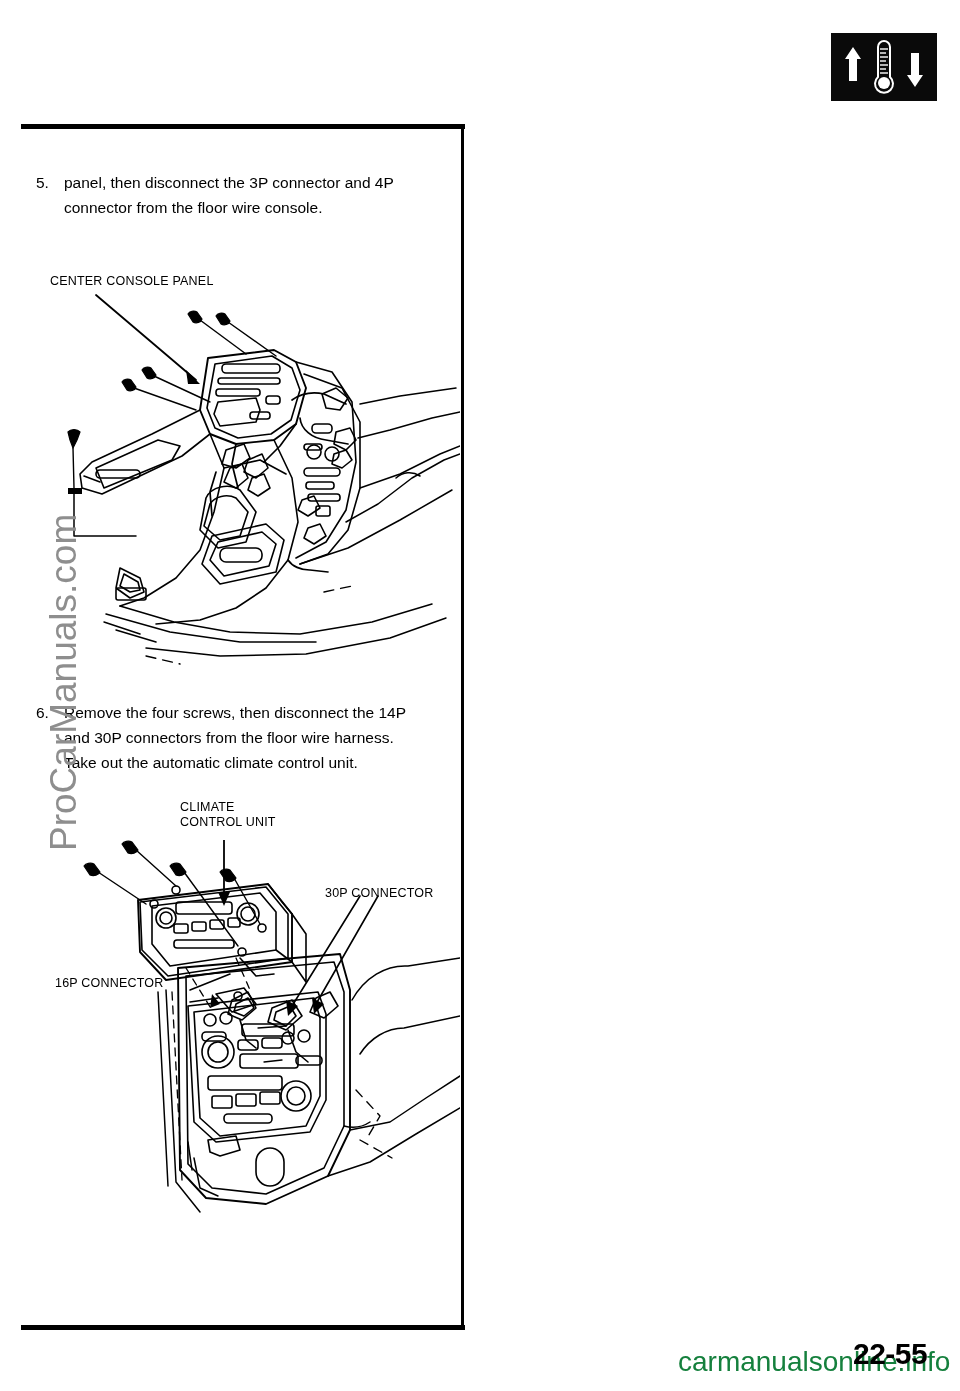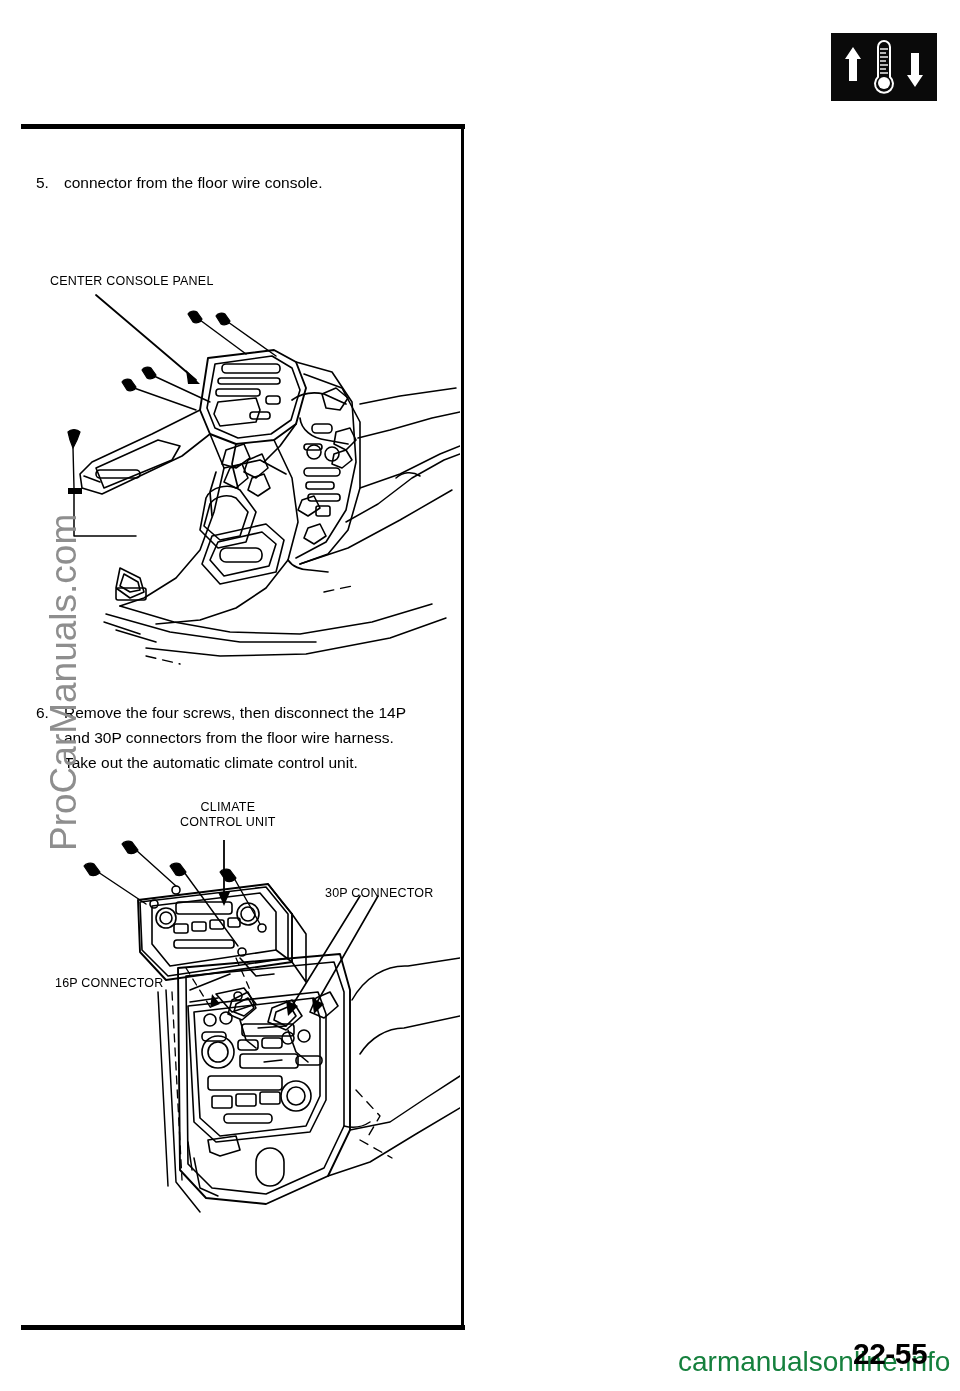--- a/index.html
+++ b/index.html
@@ -78,21 +78,21 @@
   
   .label {
     position: absolute;
     font-size: 12.5px;
     font-weight: normal;
     letter-spacing: 0.2px;
     line-height: 15px;
     white-space: pre-line;
   }
   #label-center-console-panel { left: 50px; top: 274px; }
-  #label-climate-control-unit { left: 180px; top: 800px; text-align: center; }
+  #label-climate-control-unit { left: 180px; top: 800px; }
   #label-30p-connector        { left: 325px; top: 886px; }
   #label-16p-connector        { left: 55px;  top: 976px; }
 
   
   .figure { position: absolute; }
   #figure-console  { left: 60px;  top: 292px; width: 400px; height: 400px; }
   #figure-climate  { left: 60px;  top: 840px; width: 400px; height: 380px; }
   .figure svg { display: block; width: 100%; height: 100%; }
 
   
@@ -153,20 +153,21 @@
   </svg>
 </div>
 
 <div class="rule-top"></div>
 <div class="rule-right"></div>
 <div class="rule-bottom"></div>
 
 <div class="step" id="step-5">
   <div class="step-num">5.</div>
   <div class="step-body">
+    <span>panel, then disconnect the 3P connector and 4P</span>
     <span>connector from the floor wire console.</span>
   </div>
 </div>
 
 <div class="label" id="label-center-console-panel">CENTER CONSOLE PANEL</div>
 
 <div class="figure" id="figure-console">
   <svg viewBox="0 0 400 400" aria-hidden="true">
     <g fill="none" stroke="#000000" stroke-width="1.6" stroke-linejoin="round" stroke-linecap="round">
 

